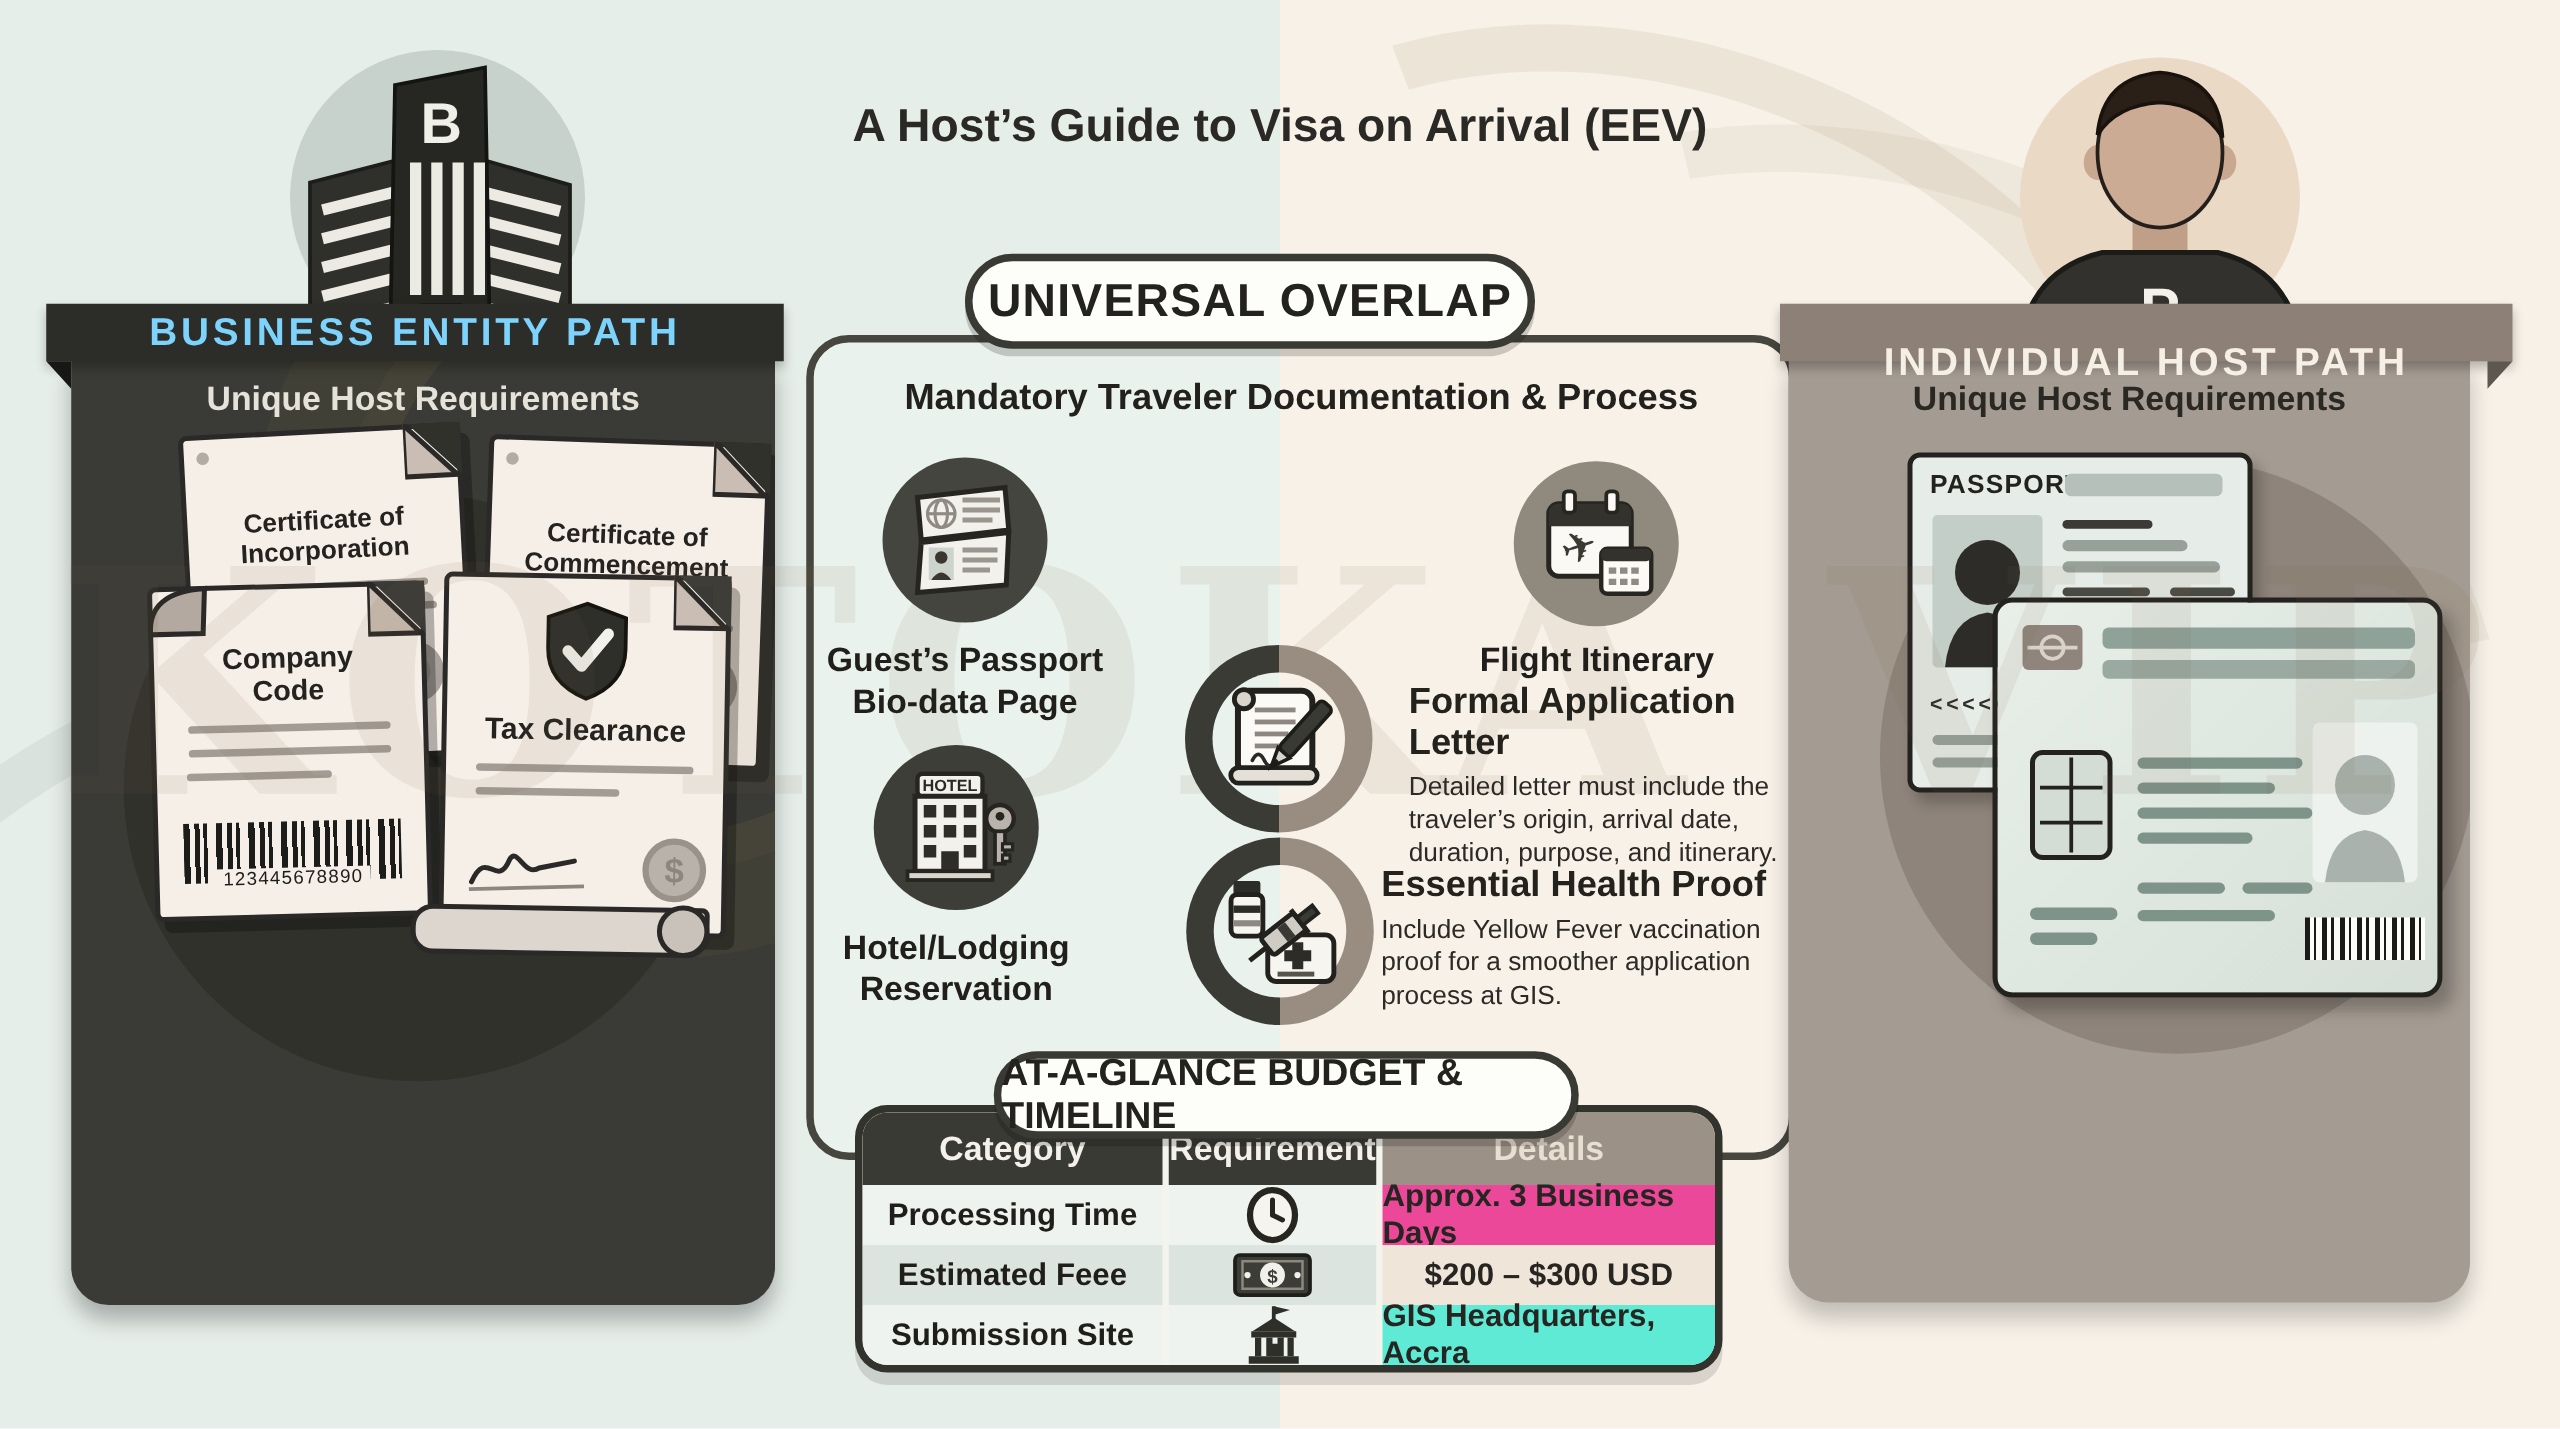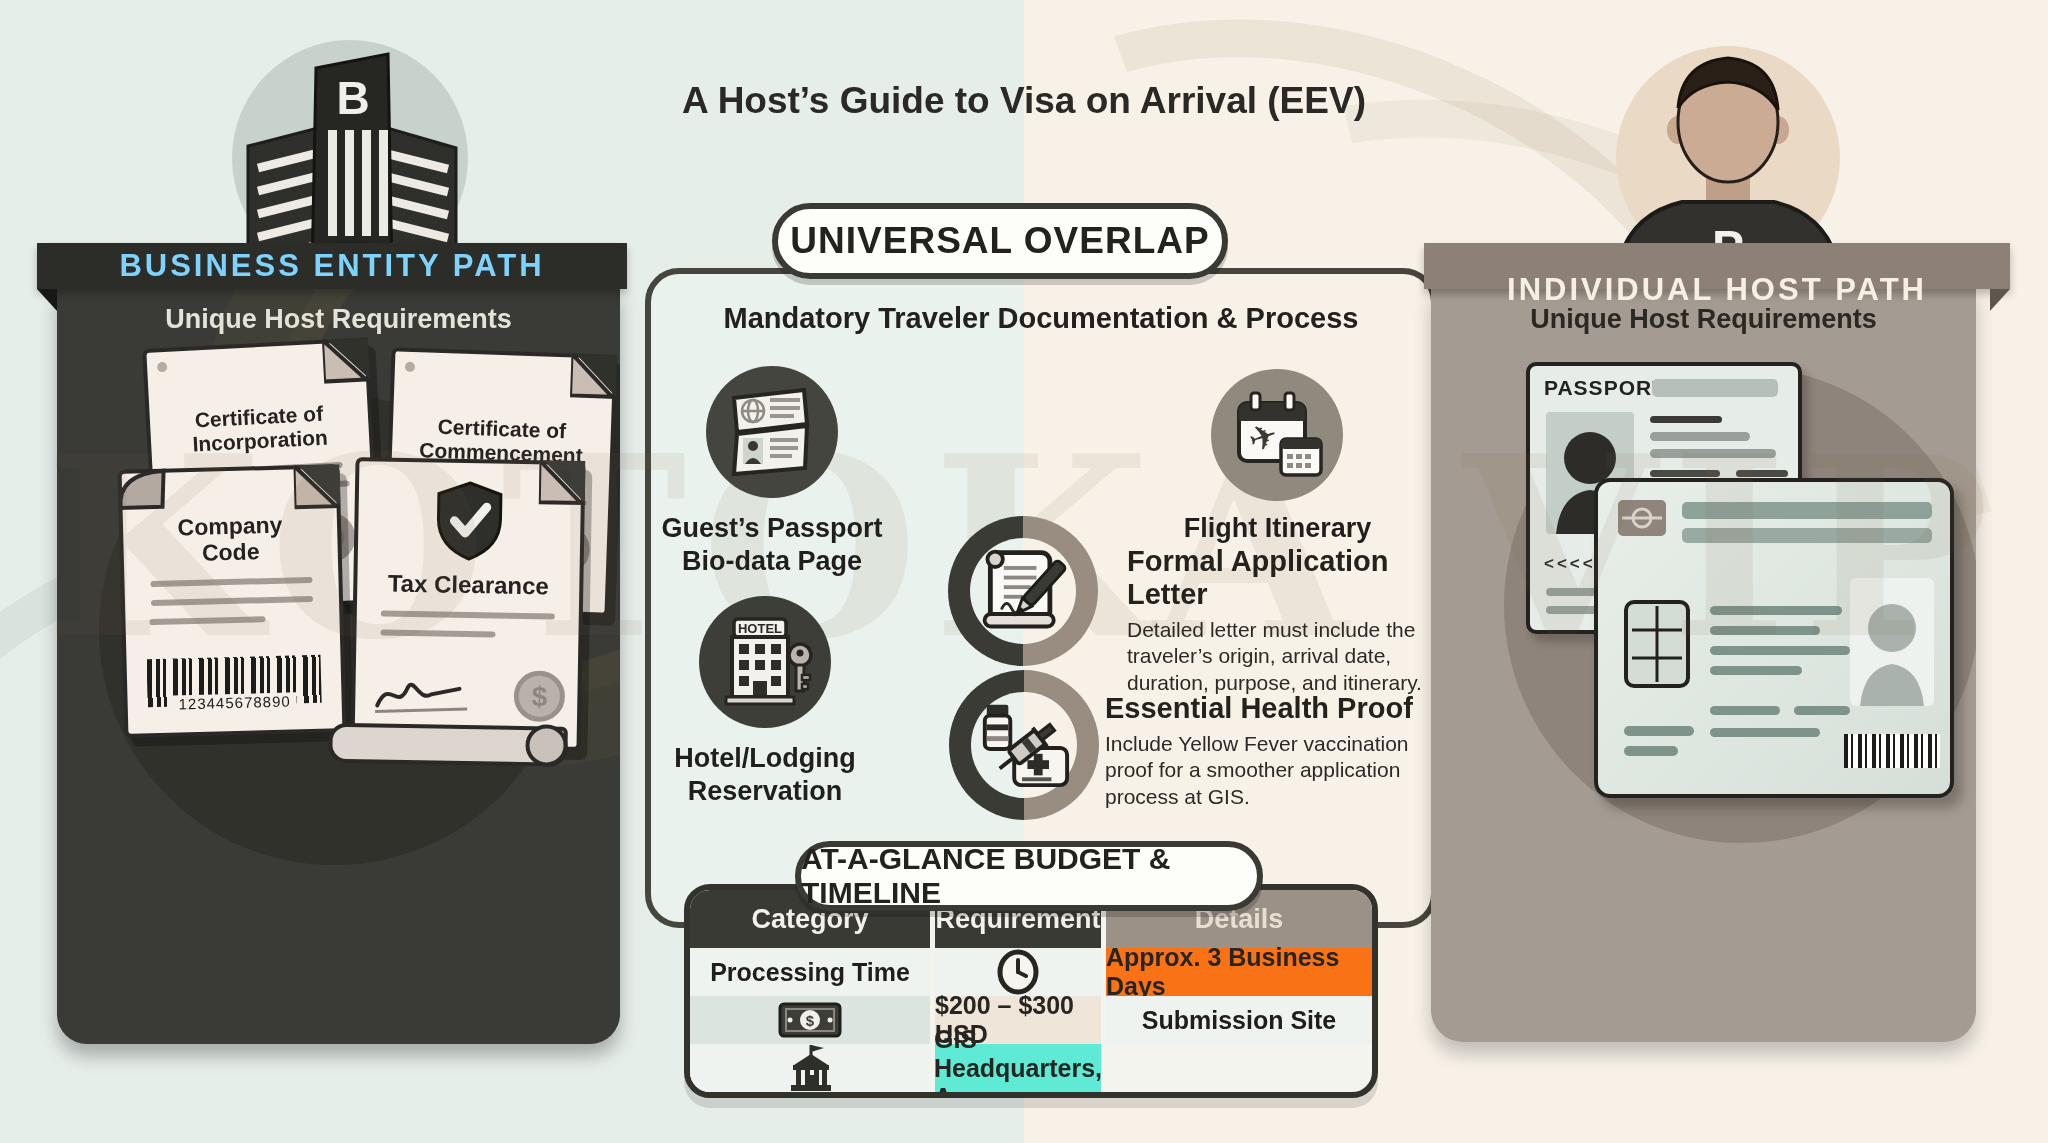--- a/index.html
+++ b/index.html
@@ -92,21 +92,21 @@
   .table{left:684px;top:884px;z-index:7;box-sizing:content-box;border:6px solid #33332e;border-radius:26px;
          background:#f4f4ee;overflow:hidden;display:grid;grid-template-columns:240px 166px 266px;gap:0 5px;
          box-shadow:0 10px 0 rgba(0,0,0,.12);}
   .th,.td{display:flex;align-items:center;justify-content:center;}
   .th{height:58px;font-size:27px;font-weight:bold;}
   .th.dark{background:#3a3a35;color:#f3f1ea;}
   .th.taupe{background:#9c9186;color:#e7dfd2;}
   .td{height:48px;font-size:25px;}
   .td.cat{font-weight:bold;color:#1f1e1a;}
   .td.det{font-weight:bold;color:#262521;}
-  .r1.cr{background:#eef3ef;} .r1.de{background:#f97316;}
+  .r1.cr{background:#eef3ef;} .r1.de{background:#ec4899;}
   .r2.cr{background:#dce4df;} .r2.de{background:#efe5d9;}
   .r3.cr{background:#eef3ef;} .r3.de{background:#5eead4;}
 
   
   .card{position:absolute;border:4px solid #23221f;box-sizing:border-box;}
   .pass-card{left:95px;top:75px;width:276px;height:272px;background:#e6ece7;border-radius:10px;z-index:3;
              box-shadow:6px 8px 10px rgba(0,0,0,.22);}
   .id-card{left:163px;top:191px;width:360px;height:320px;border-radius:16px;z-index:4;
            background:linear-gradient(135deg,#e8efe9,#d5dfd8);box-shadow:8px 10px 12px rgba(0,0,0,.25);}
   .pc-label{position:absolute;left:14px;top:10px;font-size:21px;font-weight:bold;letter-spacing:1px;color:#23221e;}
@@ -476,20 +476,21 @@
     <div class="td cat r1 cr">Processing Time</div>
     <div class="td r1 cr">
       <svg width="46" height="46" viewBox="0 0 46 46">
         <ellipse cx="23" cy="23" rx="18" ry="20" fill="#f6f4ef" stroke="#26251f" stroke-width="5"></ellipse>
         <line x1="23" y1="23" x2="23" y2="11" stroke="#26251f" stroke-width="4" stroke-linecap="round"></line>
         <line x1="23" y1="23" x2="31" y2="27" stroke="#26251f" stroke-width="4" stroke-linecap="round"></line>
       </svg>
     </div>
     <div class="td det r1 de">Approx. 3 Business Days</div>
 
+    <div class="td cat r2 cr">Estimated Feee</div>
     <div class="td r2 cr">
       <svg width="66" height="40" viewBox="0 0 66 40">
         <rect x="3" y="4" width="60" height="32" rx="4" fill="#3d3d37" stroke="#1e1e1b" stroke-width="3"></rect>
         <rect x="9" y="9" width="48" height="22" fill="none" stroke="#8b897f" stroke-width="2"></rect>
         <circle cx="33" cy="20" r="10" fill="#f2f0ea"></circle>
         <text x="33" y="26" text-anchor="middle" font-size="15" font-weight="bold" fill="#3d3d37" font-family="Liberation Sans, sans-serif">$</text>
         <circle cx="13" cy="20" r="2.5" fill="#f2f0ea"></circle>
         <circle cx="53" cy="20" r="2.5" fill="#f2f0ea"></circle>
       </svg>
     </div>

